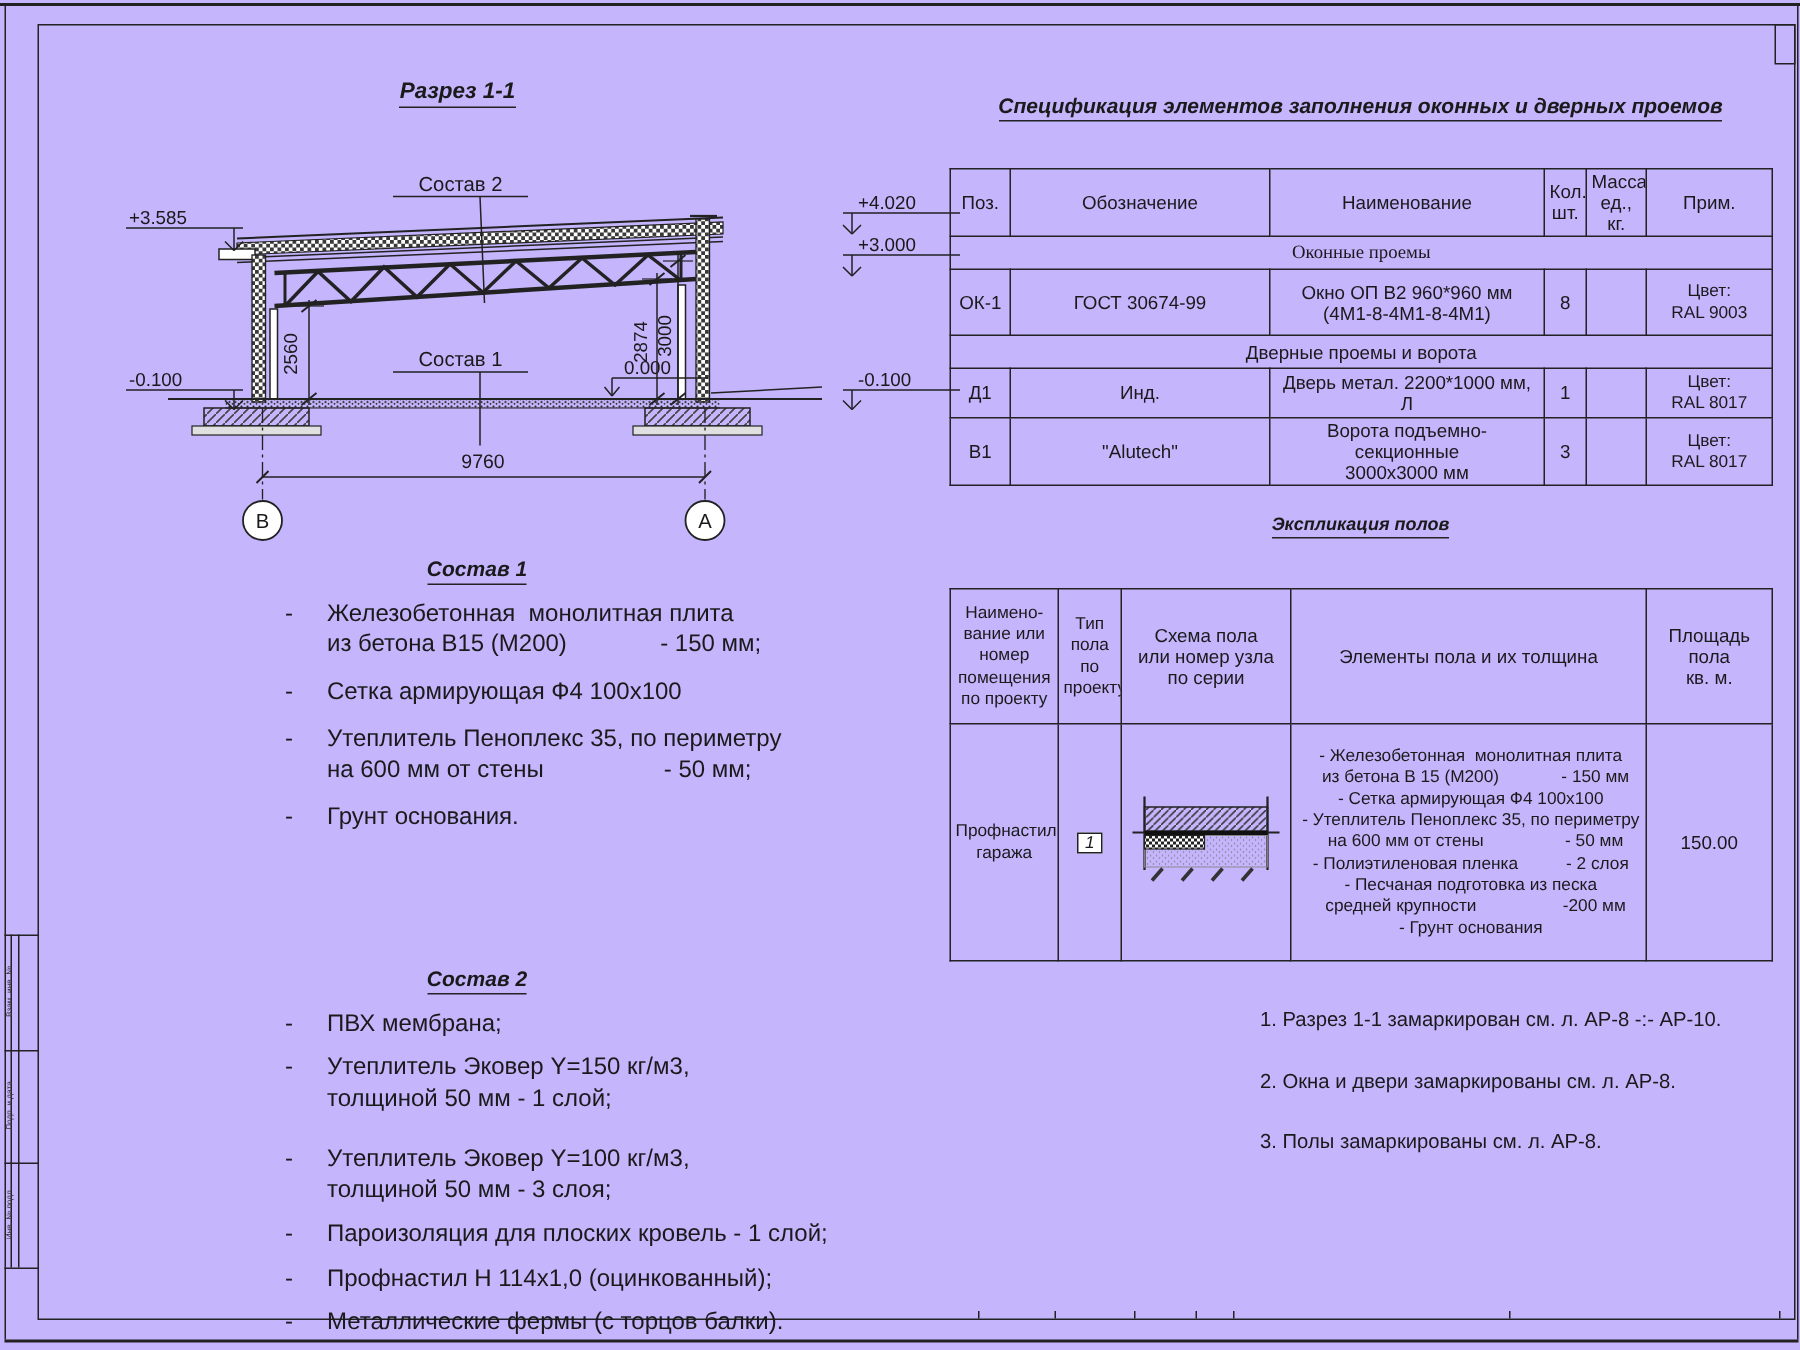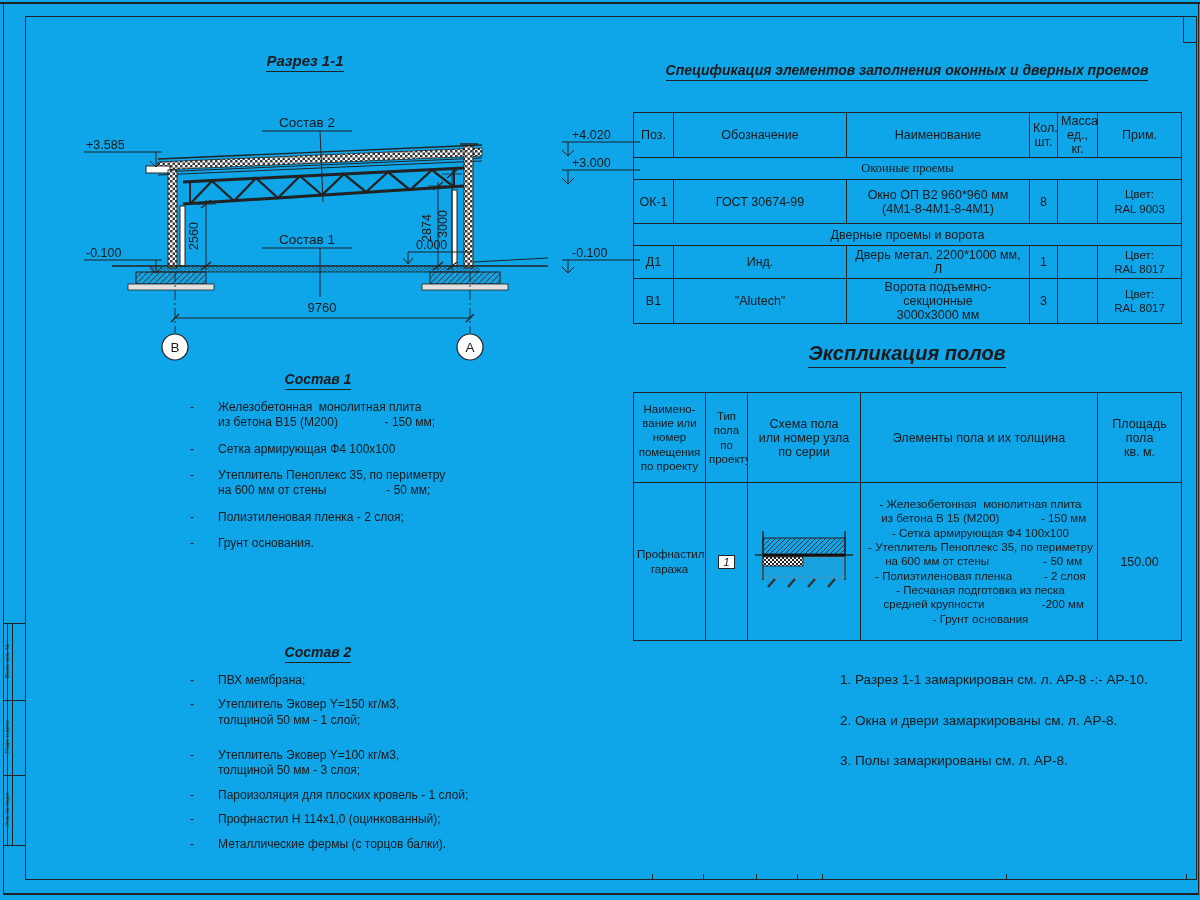--- a/index.html
+++ b/index.html
@@ -1,30 +1,30 @@
 <!DOCTYPE html>
 <html><head>
 <meta charset="utf-8">
 <style>
   html,body{margin:0;padding:0;background:#e8e8e8;}
-  .sheet{position:relative;width:1200px;height:900px;background:#0ea5e9;overflow:hidden;
+  .sheet{position:relative;width:1200px;height:900px;background:#c4b5fd;overflow:hidden;
          font-family:"Liberation Sans",sans-serif;color:#1a1a1a;}
   .abs{position:absolute;}
   .line{position:absolute;background:#222;}
   .frame{position:absolute;border:1.6px solid #222;}
   .title{font-style:italic;font-weight:bold;text-align:center;}
   .title span{display:inline-block;border-bottom:1.3px solid #222;padding-bottom:2px;}
   .pre{white-space:pre-wrap;}
   .preline{white-space:pre-line;}
   table{border-collapse:collapse;table-layout:fixed;}
   td{border:1px solid #222;padding:1px 3px;font-size:12.5px;text-align:center;
      vertical-align:middle;overflow:hidden;}
   .spec-table,.floor-table{position:absolute;border:1.8px solid #222;}
   .mat-list{position:absolute;list-style:none;margin:0;padding:0;}
-  .mat-list li{position:relative;padding-left:32px;margin-bottom:11px;font-size:12px;
+  .mat-list li{position:relative;padding-left:32px;margin-bottom:11px;font-size:16px;
                line-height:1.28;white-space:pre-wrap;}
   .mat-list li::before{content:"-";position:absolute;left:4px;top:0;}
   .notes{position:absolute;font-size:13.5px;line-height:1.5;white-space:pre-line;}
   .vtext{position:absolute;transform:rotate(-90deg);transform-origin:center;
          font-size:5.5px;white-space:nowrap;text-align:center;color:#333;}
   .type-box{display:inline-block;border:1px solid #222;padding:0 4px;font-size:11.5px;
             font-style:italic;background:#fff;}
   .cell-left{text-align:center;}
   .small{font-size:11.5px;line-height:1.25;}
   svg text{font-family:"Liberation Sans",sans-serif;fill:#1a1a1a;}
@@ -209,21 +209,20 @@
 
   <div class="abs title" style="left:233px;top:371px;width:170px;font-size:14px;">
     <span>Состав 1</span>
   </div>
   <ul class="mat-list" style="left:186px;top:400px;width:390px;">
     <li>Железобетонная  монолитная плита
 из бетона В15 (М200)              - 150 мм;</li>
     <li>Сетка армирующая Ф4 100х100</li>
     <li>Утеплитель Пеноплекс 35, по периметру
 на 600 мм от стены                  - 50 мм;</li>
-    <li>Полиэтиленовая пленка - 2 слоя;</li>
     <li>Грунт основания.</li>
   </ul>
 
   <div class="abs title" style="left:233px;top:644px;width:170px;font-size:14px;">
     <span>Состав 2</span>
   </div>
   <ul class="mat-list" style="left:186px;top:673px;width:390px;">
     <li style="margin-bottom:9px;">ПВХ мембрана;</li>
     <li style="margin-bottom:9px;">Утеплитель Эковер Y=150 кг/м3,
 толщиной 50 мм - 1 слой;</li>
@@ -288,21 +287,21 @@
       <td class="preline cell-left">Ворота подъемно-секционные
 3000х3000 мм</td>
       <td>3</td>
       <td></td>
       <td class="preline cell-left small">Цвет:
 RAL 8017</td>
     </tr>
   </tbody>
     </table>
 
-  <div class="abs title" style="left:633px;top:342px;width:548px;font-size:20px;">
+  <div class="abs title" style="left:633px;top:342px;width:548px;font-size:12px;">
     <span>Экспликация полов</span>
   </div>
   <table class="floor-table" style="left:633px;top:392px;width:548px;">
     <colgroup>
       <col style="width:72px">
         <col style="width:42px">
         <col style="width:113px">
       <col style="width:237px">
         <col style="width:84px">
     </colgroup>

